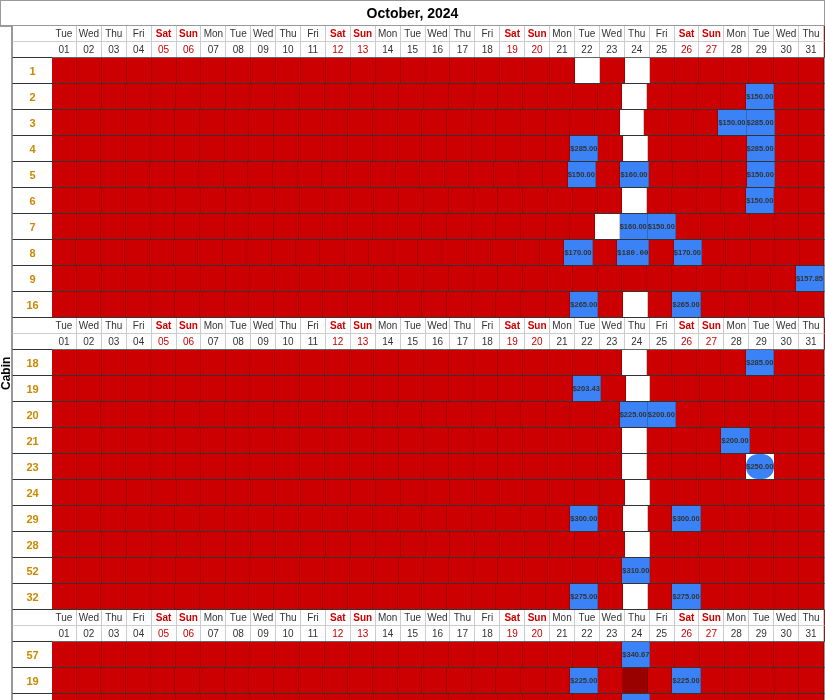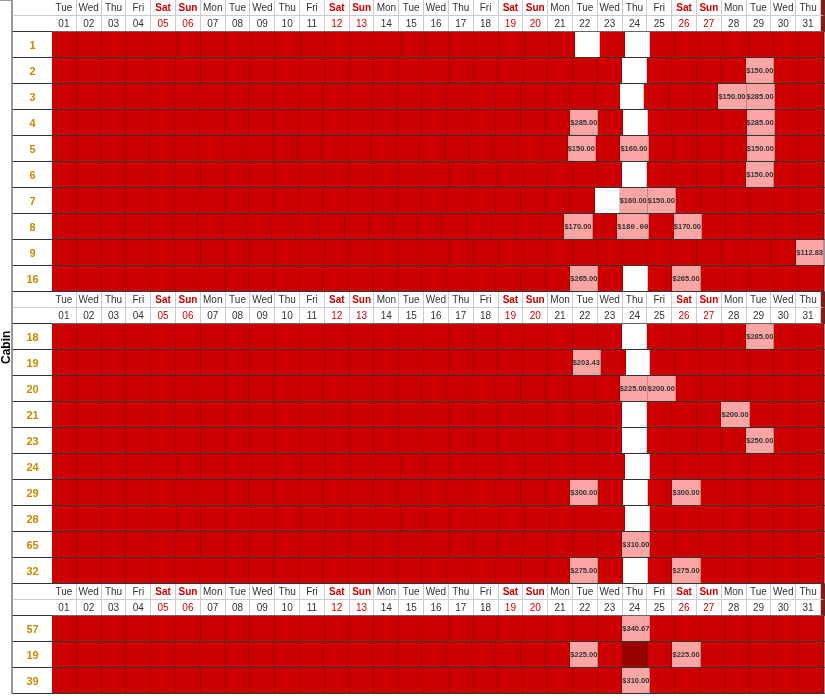--- a/index.html
+++ b/index.html
@@ -56,21 +56,21 @@
       font-size: 8px;
       color: #333;
       min-height: 25px;
     }
     
     .cell.available {
       background: #fff;
     }
     
     .cell.price {
-      background: #fca5a5;
+      background: #3b82f6;
       font-size: 8px;
       font-weight: bold;
       color: #333;
       white-space: nowrap;
     }
     
     .cell.dark-red {
       background: #990000;
     }
     
@@ -82,38 +82,39 @@
       width: 40px;
       border-left: 1px solid #999;
       border-bottom: 1px solid #333;
       background: #fff;
     }
     
     .header-cells {
       flex: 1;
       display: grid;
       grid-template-columns: repeat(31, 1fr);
-      border-right: 4px solid #7f1d1d;
+      border-right: 1px solid #7f1d1d;
       border-bottom: 1px solid #666;
     }
     
     .header-cell {
       text-align: center;
       font-size: 10px;
       padding: 2px 0;
       border-right: 1px solid #ccc;
       background: #fff;
       color: #333;
     }
   </style>
 </head>
 <body>
 
 <div class="calendar-container">
 
+  <div class="title-bar">October, 2024</div>
 
   <div id="grid-root">
       <div style="display: flex; position: relative;">
         <div style="width: 12px; writing-mode: vertical-rl; transform: rotate(180deg); text-align: center; font-weight: bold; font-size: 12px; background: rgb(255, 255, 255); display: flex; align-items: center; justify-content: center; border-left: 1px solid rgb(153, 153, 153); border-bottom: 1px solid rgb(153, 153, 153); color: rgb(0, 0, 0);">Cabin</div>
         <div style="flex: 1 1 0%;">
           <div class="header-row-container">
             <div class="header-label-space" style="border-bottom: 1px solid rgb(204, 204, 204);"></div>
             <div class="header-cells" style="border-bottom: 1px solid rgb(204, 204, 204);">
               <div class="header-cell">Tue</div>
               <div class="header-cell">Wed</div>
@@ -498,21 +499,21 @@
               <div class="cell"></div>
               <div class="cell"></div>
               <div class="cell"></div>
               <div class="cell"></div>
               <div class="cell"></div>
               <div class="cell"></div>
               <div class="cell"></div>
               <div class="cell"></div>
               <div class="cell"></div>
               <div class="cell"></div>
-              <div class="cell price" style="font-size: 7.5px;">$112.83</div>
+              <div class="cell price" style="font-size: 7.5px;">$157.85</div>
             </div>
           </div>
           <div class="row-container">
             <div class="row-label">16</div>
             <div class="row-cells">
               <div class="cell"></div>
               <div class="cell"></div>
               <div class="cell"></div>
               <div class="cell"></div>
               <div class="cell"></div>
@@ -784,21 +785,21 @@
               <div class="cell"></div>
               <div class="cell"></div>
               <div class="cell"></div>
               <div class="cell"></div>
               <div class="cell"></div>
               <div class="cell available"></div>
               <div class="cell"></div>
               <div class="cell"></div>
               <div class="cell"></div>
               <div class="cell"></div>
-              <div class="cell price" style="font-size: 7.5px;">$250.00</div>
+              <div class="cell price" style="font-size: 7.5px; border-radius: 12px;">$250.00</div>
               <div class="cell"></div>
               <div class="cell"></div>
             </div>
           </div>
           <div class="row-container">
             <div class="row-label">24</div>
             <div class="row-cells">
               <div class="cell"></div>
               <div class="cell"></div>
               <div class="cell"></div>
@@ -898,21 +899,21 @@
               <div class="cell"></div>
               <div class="cell"></div>
               <div class="cell"></div>
               <div class="cell"></div>
               <div class="cell"></div>
               <div class="cell"></div>
               <div class="cell"></div>
             </div>
           </div>
           <div class="row-container">
-            <div class="row-label">65</div>
+            <div class="row-label">52</div>
             <div class="row-cells">
               <div class="cell"></div>
               <div class="cell"></div>
               <div class="cell"></div>
               <div class="cell"></div>
               <div class="cell"></div>
               <div class="cell"></div>
               <div class="cell"></div>
               <div class="cell"></div>
               <div class="cell"></div>

